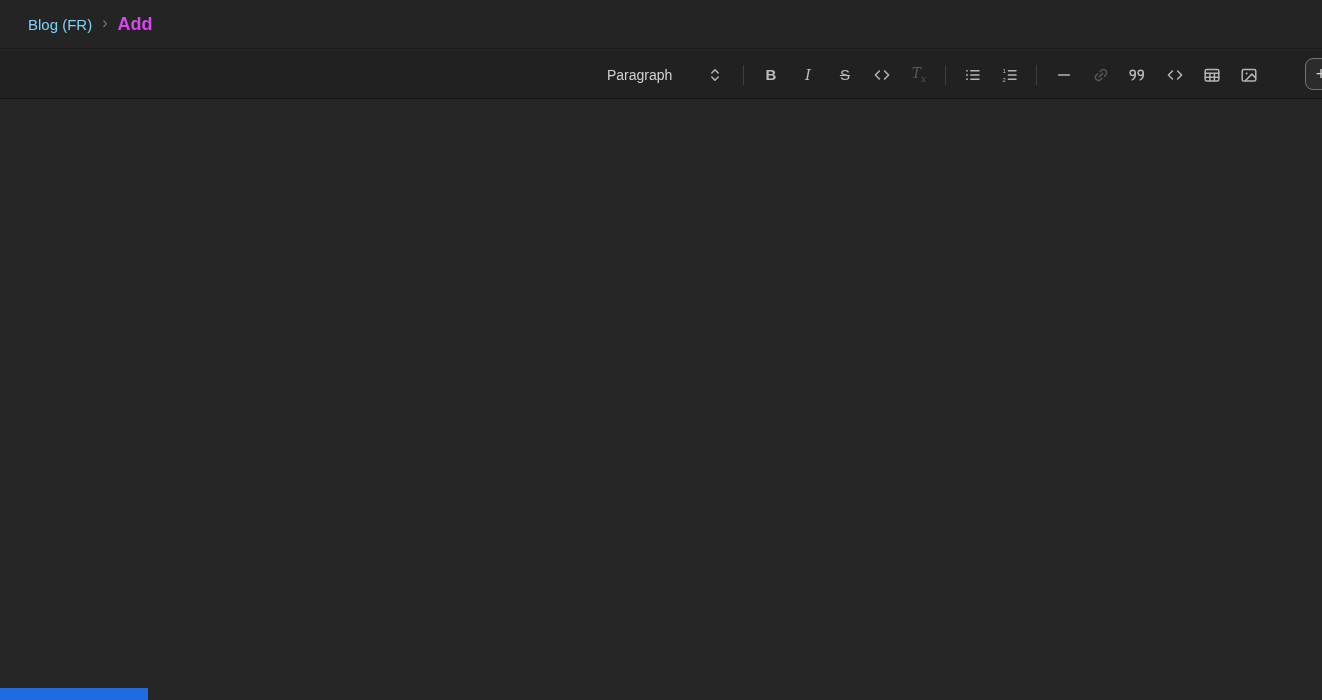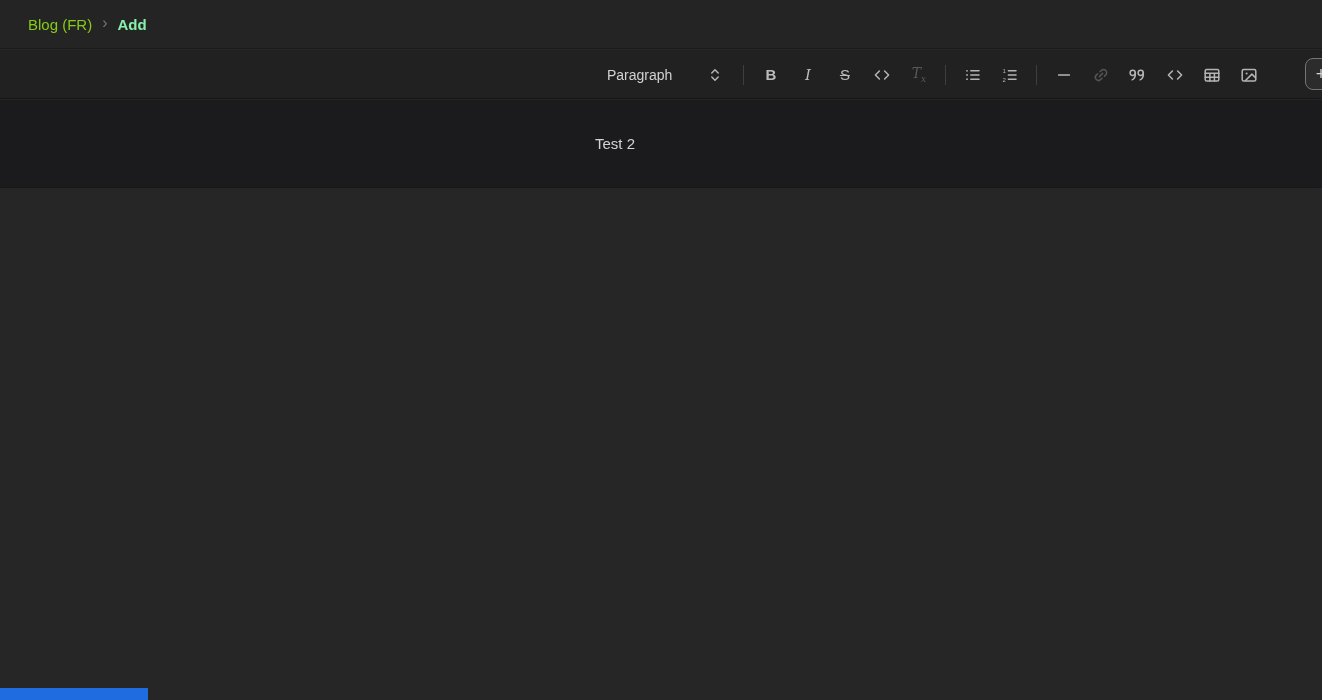--- a/index.html
+++ b/index.html
@@ -13,23 +13,23 @@
   .page { position:absolute; inset:0; width:1322px; height:700px; }
 
   
   .header {
     position:absolute; left:0; top:0; width:1322px; height:49px;
     background:#242424;
     border-bottom:1px solid #1b1b1b;
     display:flex; align-items:center;
     padding-left:28px;
   }
-  .crumb-collection { color:#84cc16; font-size:15px; cursor:pointer; }
+  .crumb-collection { color:#7dd3fc; font-size:15px; cursor:pointer; }
   .crumb-sep { color:#757575; font-size:16px; margin:0 10px; position:relative; top:-1px; }
-  .crumb-current { color:#86efac; font-size:15px; font-weight:700; }
+  .crumb-current { color:#d946ef; font-size:18px; font-weight:700; }
 
   
   .toolbar {
     position:absolute; left:0; top:50px; width:1322px; height:49px;
     background:#212121;
     border-bottom:1px solid #151515;
   }
   .toolbar-inner {
     position:absolute; left:607px; top:0; height:49px;
     display:flex; align-items:center;
@@ -214,21 +214,18 @@
           </svg>
         </span>
       </div>
     </div>
 
     <div class="add-block-btn">
       <span>+</span>
     </div>
   </div>
 
-  <div class="editor-band">
-    <div class="editor-paragraph">Test 2</div>
-  </div>
 
   <div class="main-area"></div>
 
   <div class="accent-bar"></div>
 
 </div>
 
 </body></html>

